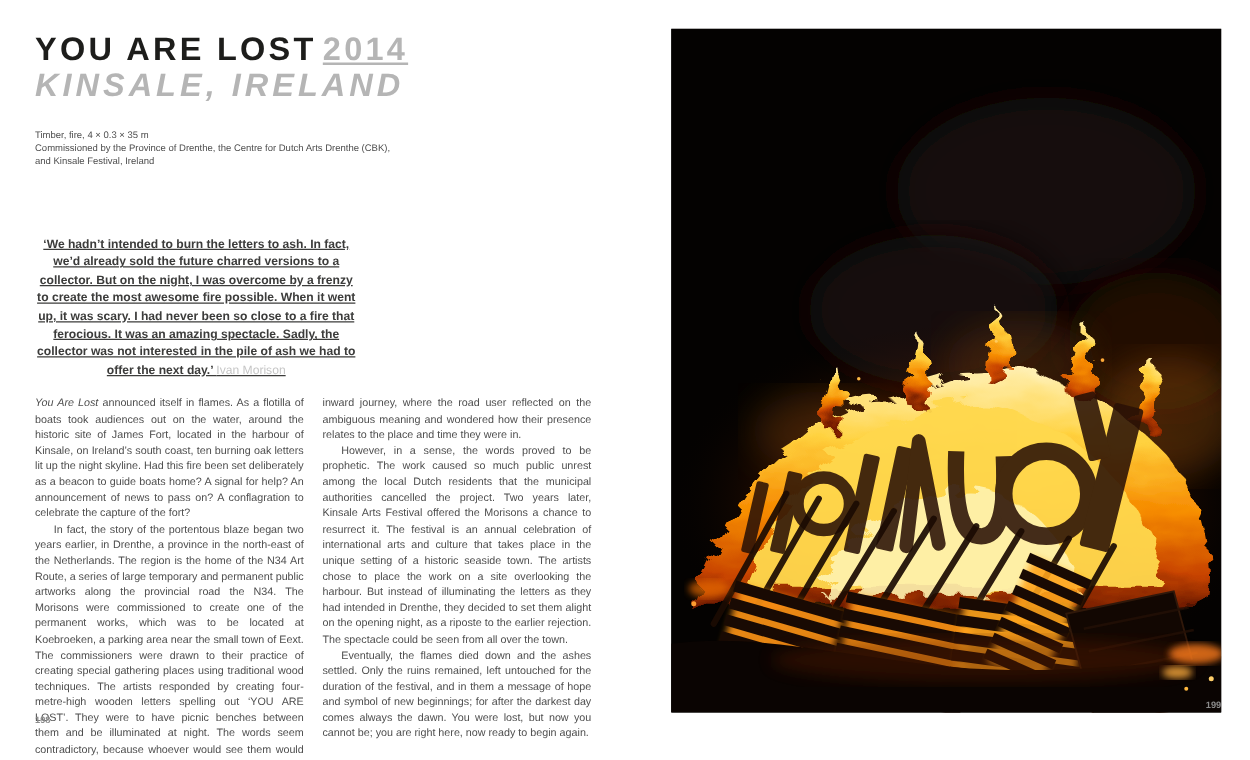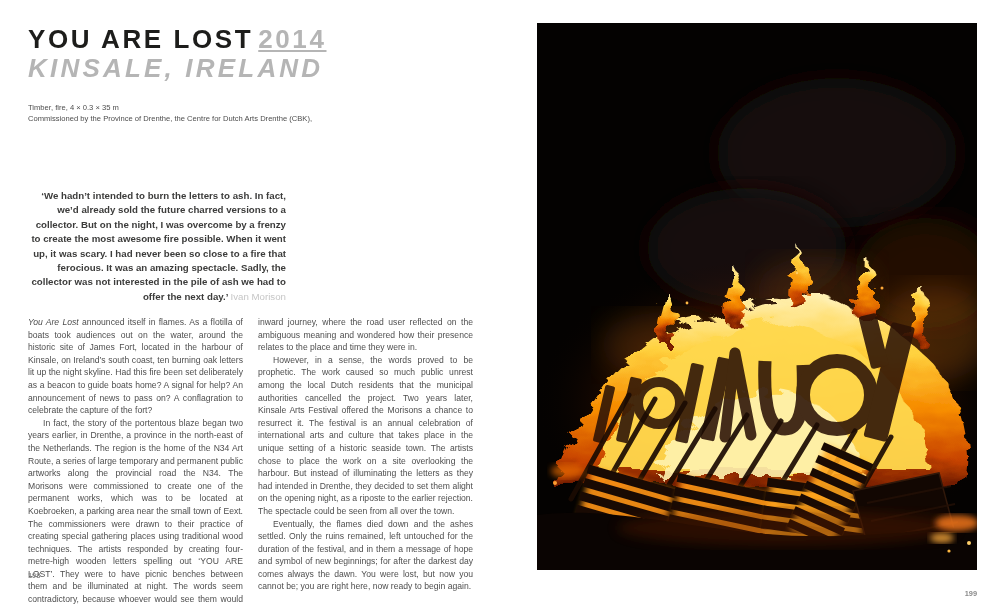--- a/index.html
+++ b/index.html
@@ -11,49 +11,51 @@
   }
   
   .title-block{position:absolute;left:28px;top:25px;}
   .title-line1{font-size:26px;line-height:29px;font-weight:700;letter-spacing:2.6px;color:#1d1d1b;white-space:nowrap;}
   .title-year{color:#b5b5b5;margin-left:5px;font-weight:700;text-decoration:underline;}
   .title-line2{font-size:26px;line-height:29px;font-weight:700;letter-spacing:3.2px;color:#b5b5b5;white-space:nowrap;font-style:italic;}
   .meta-block{position:absolute;left:28px;top:103px;font-size:7.6px;line-height:10.6px;color:#4d4d4d;}
   .quote-block{
     position:absolute;left:28px;top:189px;width:258px;
     font-size:9.7px;line-height:14.4px;font-weight:700;color:#3c3c3b;
-    text-align:right;
+    text-align:center;
+    text-decoration:underline;
   }
   .quote-attr{color:#c6c6c6;font-weight:400;}
   .body-cols{position:absolute;left:28px;top:316px;width:446px;display:flex;gap:15px;}
   .body-col{width:215px;font-size:8.6px;line-height:12.6px;text-align:justify;color:#4e4e4e;}
   .body-col p{margin:0;}
   .body-col p.indent{text-indent:15px;}
   .lead-italic{font-style:italic;}
   .pagenum{position:absolute;font-size:7.4px;color:#8b8b8b;font-weight:bold;}
   .pagenum-left{left:28px;top:571px;}
-  .pagenum-right{right:23px;top:589px;}
+  .pagenum-right{right:23px;top:559px;}
   
   .photo{
     position:absolute;left:537px;top:23px;width:440px;height:547px;
     background:#040201;
   }
   .photo svg{display:block;width:100%;height:100%;}
 </style>
 </head>
 <body>
 
 <div class="title-block">
   <div class="title-line1"><span>YOU ARE LOST</span><span class="title-year">2014</span></div>
   <div class="title-line2">KINSALE, IRELAND</div>
 </div>
 
 <div class="meta-block">
   <div>Timber, fire, 4 × 0.3 × 35 m</div>
   <div>Commissioned by the Province of Drenthe, the Centre for Dutch Arts Drenthe (CBK),</div>
+  <div>and Kinsale Festival, Ireland</div>
 </div>
 
 <div class="quote-block"><span>‘We hadn’t intended to burn the letters to ash. In fact, we’d already sold the future charred versions to a collector. But on the night, I was overcome by a frenzy to create the most awesome fire possible. When it went up, it was scary. I had never been so close to a fire that ferocious. It was an amazing spectacle. Sadly, the collector was not interested in the pile of ash we had to offer the next day.’ </span><span class="quote-attr">Ivan Morison</span></div>
 
 <div class="body-cols">
   <div class="body-col">
     <p><span class="lead-italic">You Are Lost</span><span> announced itself in flames. As a flotilla of boats took audiences out on the water, around the historic site of James Fort, located in the harbour of Kinsale, on Ireland’s south coast, ten burning oak letters lit up the night skyline. Had this fire been set deliberately as a beacon to guide boats home? A signal for help? An announcement of news to pass on? A conflagration to celebrate the capture of the fort?</span></p>
     <p class="indent">In fact, the story of the portentous blaze began two years earlier, in Drenthe, a province in the north-east of the Netherlands. The region is the home of the N34 Art Route, a series of large temporary and permanent public artworks along the provincial road the N34. The Morisons were commissioned to create one of the permanent works, which was to be located at Koebroeken, a parking area near the small town of Eext. The commissioners were drawn to their practice of creating special gathering places using traditional wood techniques. The artists responded by creating four-metre-high wooden letters spelling out ‘YOU ARE LOST’. They were to have picnic benches between them and be illuminated at night. The words seem contradictory, because whoever would see them would know where he or she was. The drive would thus become an</p>
   </div>
   <div class="body-col">

